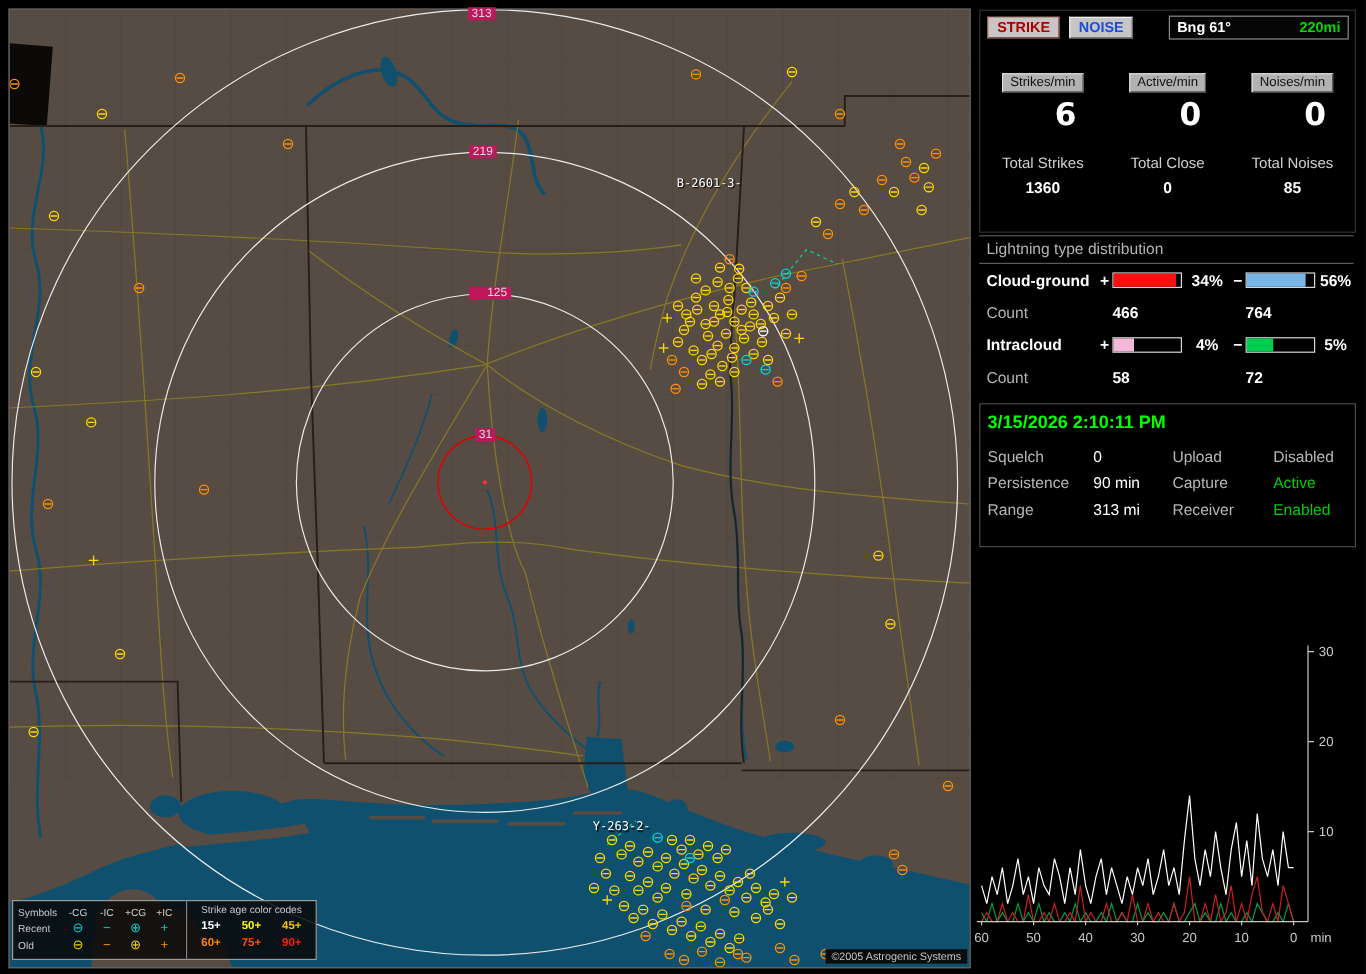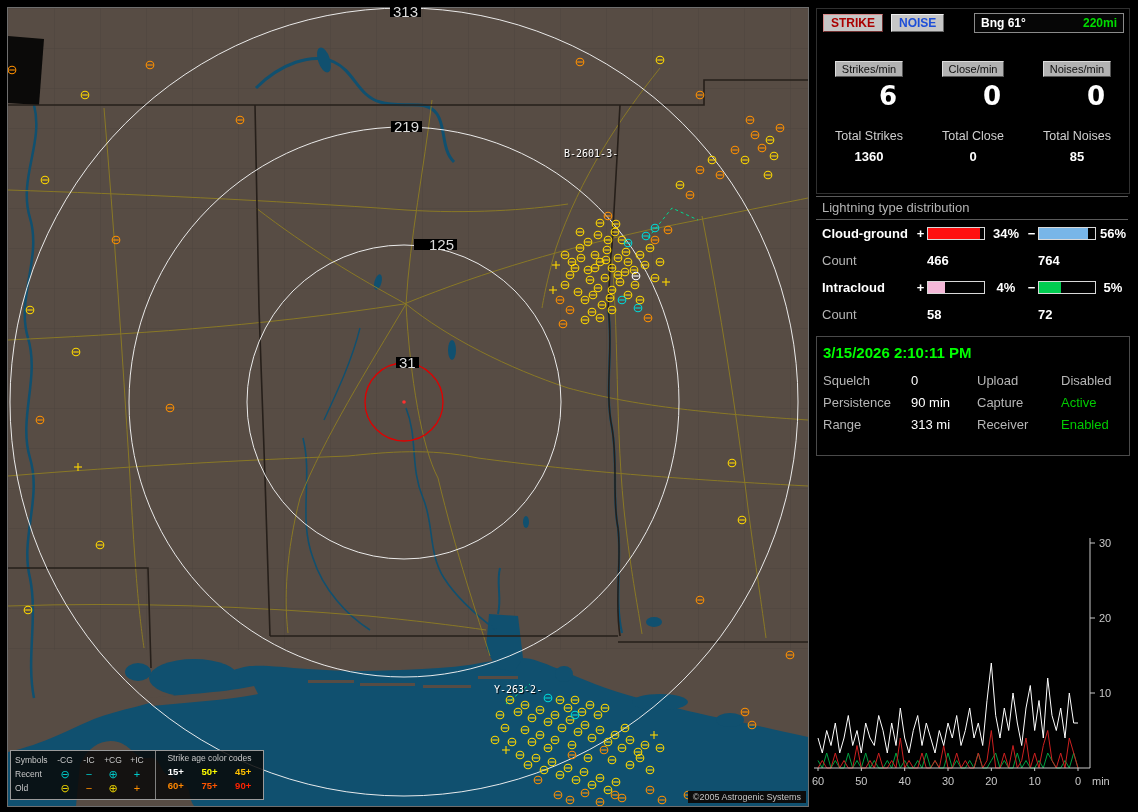--- a/index.html
+++ b/index.html
@@ -3,25 +3,25 @@
 <meta charset="utf-8">
 <style>
   html,body { margin:0; padding:0; background:#000; }
   #root { position:relative; width:1138px; height:812px; background:#000;
           font-family:"Liberation Sans",sans-serif; overflow:hidden; }
 
   
   #map { position:absolute; left:8px; top:8px; width:800px; height:798px;
          background:#574c44; box-shadow:0 0 0 1px #6e6e6e; }
   #map svg.geo { position:absolute; left:0; top:0; }
-  .ring-chip { position:absolute; background:#000000; color:#dcdcdc; font-size:15px;
+  .ring-chip { position:absolute; background:#be185d; color:#dcdcdc; font-size:10px;
                line-height:11px; padding:0 3px; z-index:5; }
   #ring-313 { left:382px; top:-2px; }
   #ring-219 { left:383px; top:113px; }
-  #ring-125 { left:406px; top:231px;padding-left:15px; }
+  #ring-125 { left:383px; top:231px;padding-left:15px; }
   #ring-31  { left:388px; top:349px; }
   .station-label { position:absolute; color:#fff; font-size:10px;
                    font-family:"DejaVu Sans Mono",monospace; text-shadow:1px 1px 1px #000; z-index:4; }
   #station-b { left:556px; top:140px; }
   #station-y { left:486px; top:676px; }
 
   #legend { position:absolute; left:2px; bottom:6px; width:252px; height:48px;
             background:rgba(8,8,8,0.85); border:1px solid #9a9a9a; z-index:6;
             display:flex; color:#ccc; font-size:8.5px; }
   #legend-left { width:140px; padding:2px 0 14px 4px; }
@@ -938,21 +938,21 @@
         <button class="btn" id="strike-btn">STRIKE</button>
         <button class="btn" id="noise-btn">NOISE</button>
       </div>
       <div id="bng-box">
         <span id="bng-label">Bng 61°</span>
         <span id="bng-range">220mi</span>
       </div>
 
       <div class="row3" id="chips-row">
         <span class="chip">Strikes/min</span>
-        <span class="chip">Close/min</span>
+        <span class="chip">Active/min</span>
         <span class="chip">Noises/min</span>
       </div>
       <div class="row3" id="nums-row">
         <span class="bignum">6</span>
         <span class="bignum">0</span>
         <span class="bignum">0</span>
       </div>
       <div class="row3" id="tlabels-row">
         <span class="tlabel">Total Strikes</span>
         <span class="tlabel">Total Close</span>

